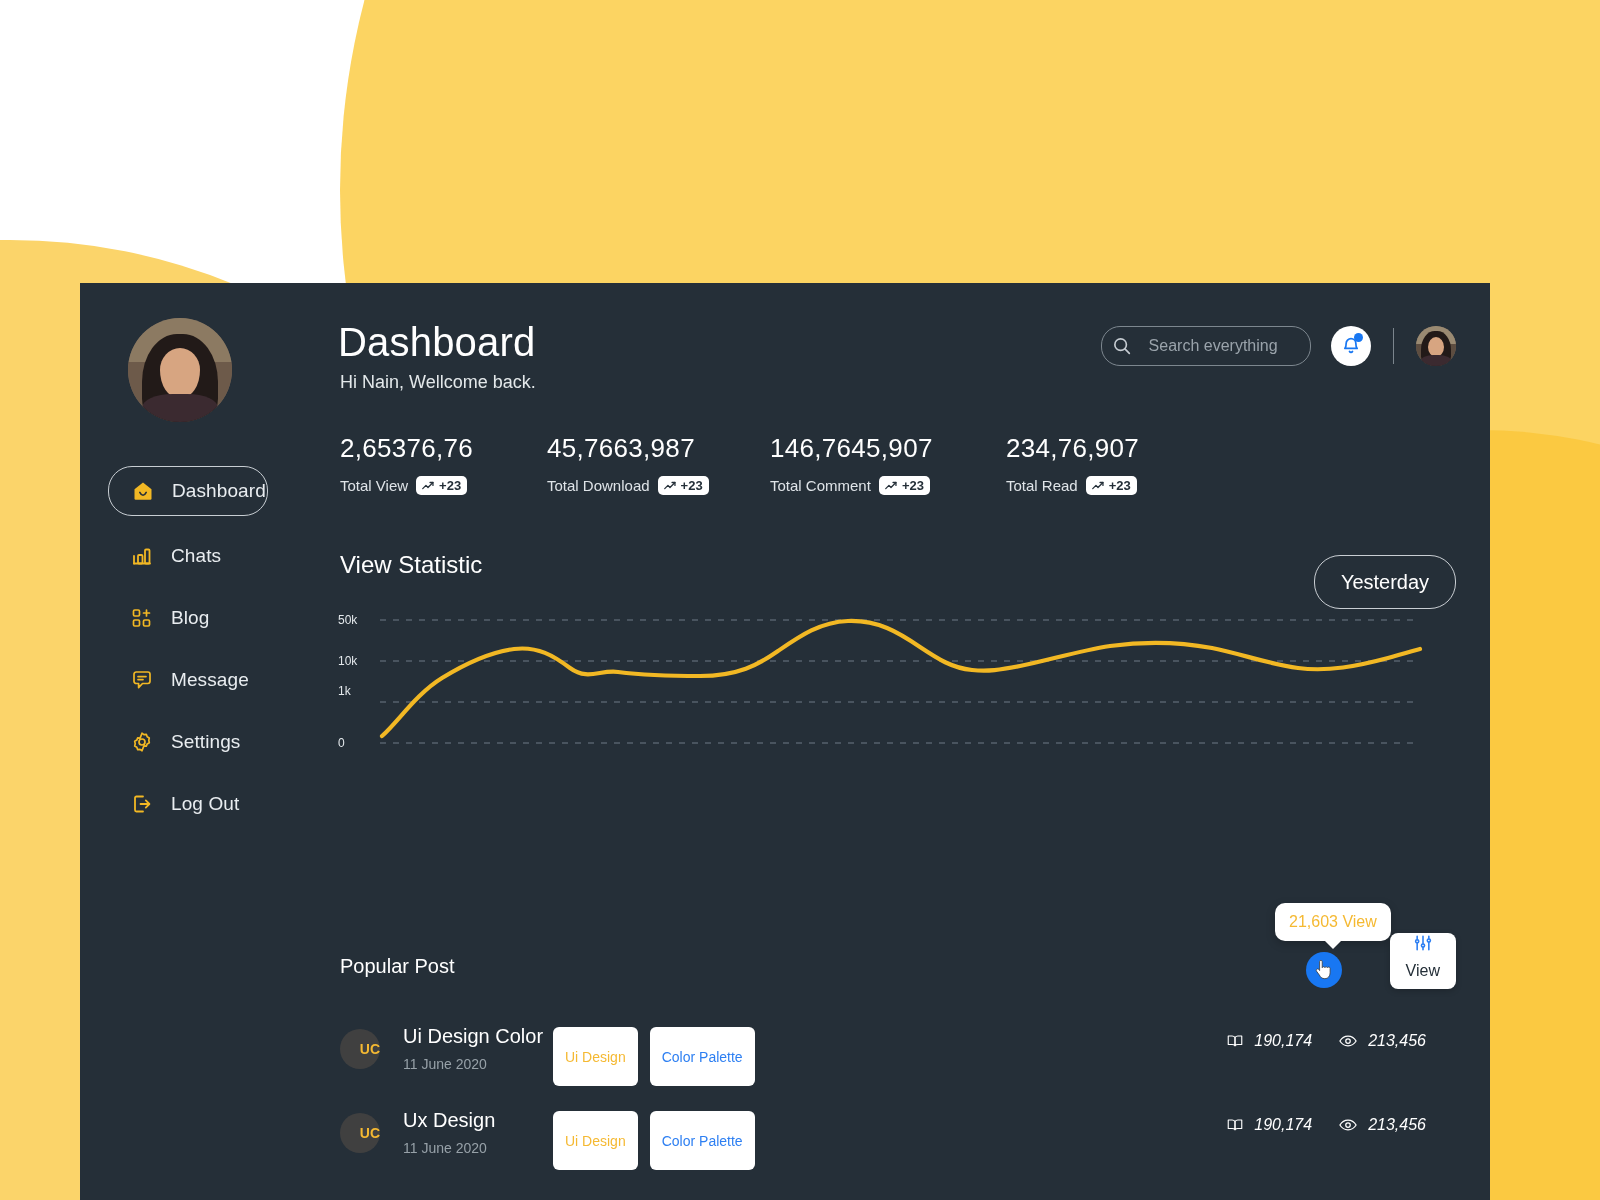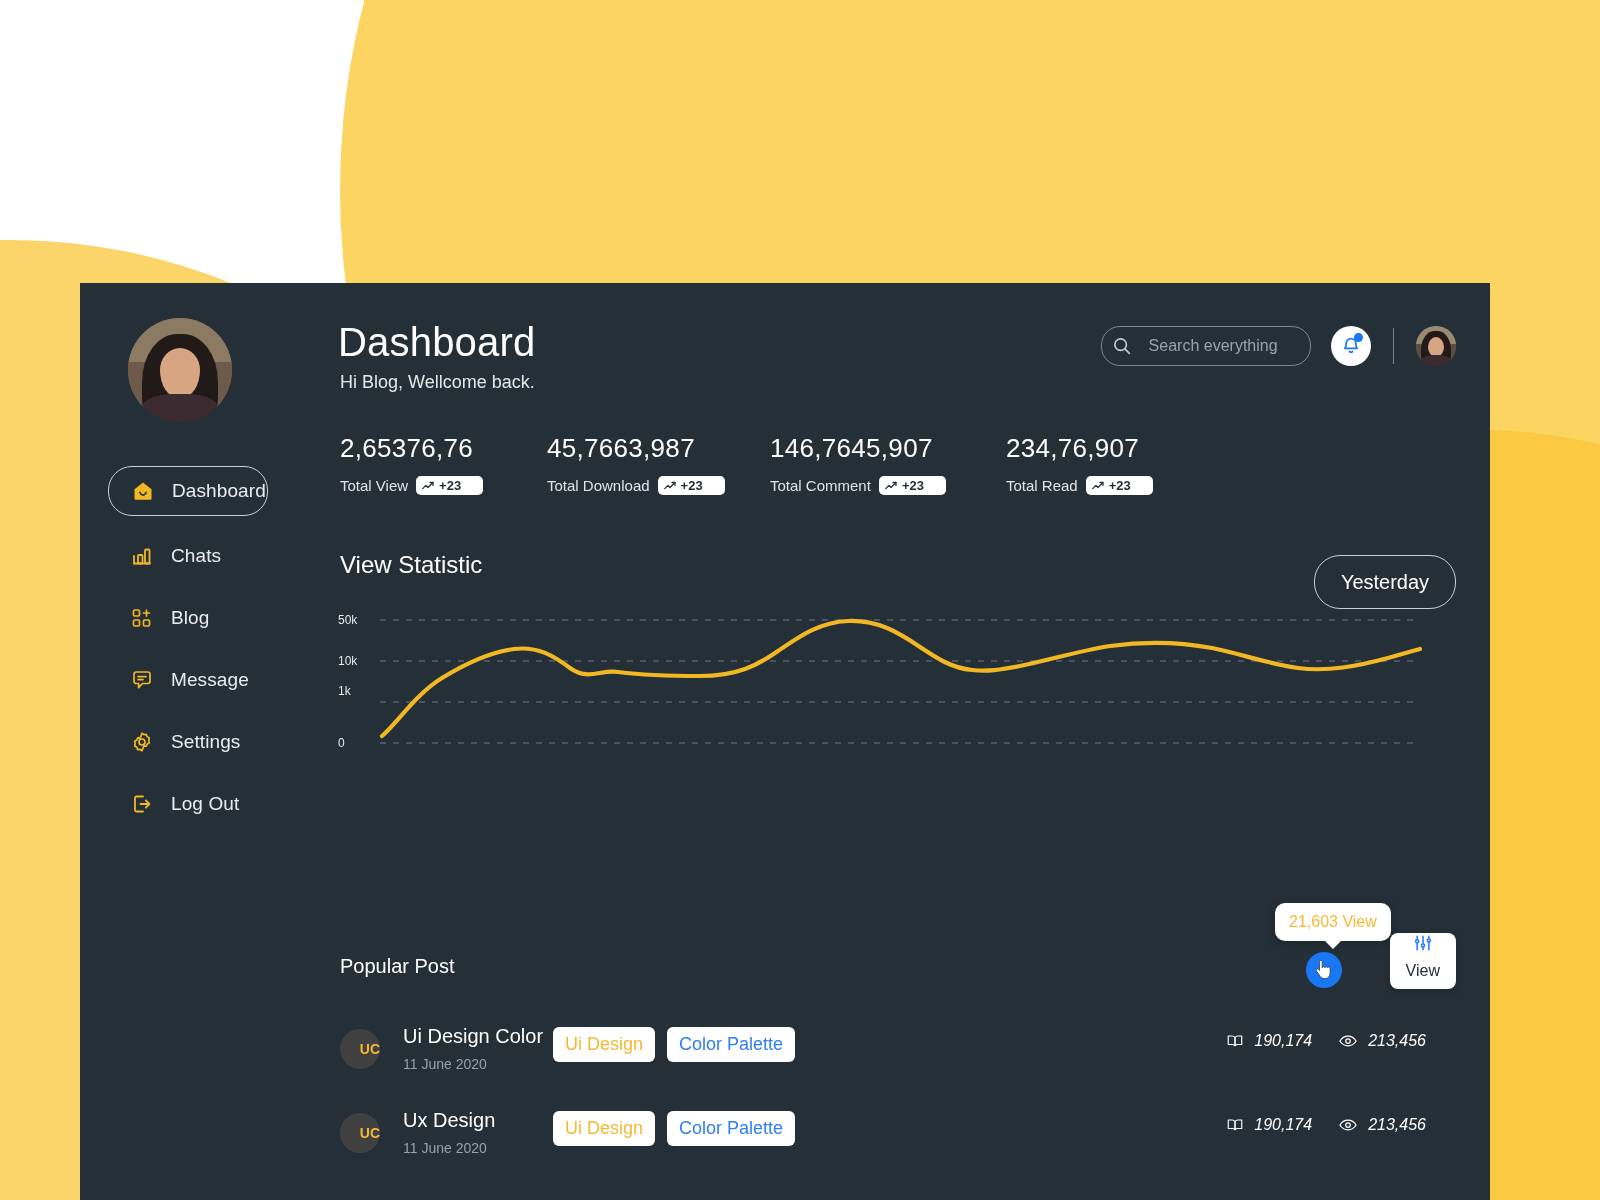--- a/index.html
+++ b/index.html
@@ -165,21 +165,21 @@
 
   
   #stats { position: absolute; left: 2px; top: 150px; width: 1060px; height: 70px; }
   .stat { position: absolute; top: 0; }
   .stat-value { font-size: 26px; color: #ffffff; letter-spacing: .3px; white-space: nowrap; }
   .stat-row { display: flex; align-items: center; margin-top: 12px; }
   .stat-label { font-size: 15px; color: #dfe4e8; white-space: nowrap; margin-right: 8px; }
   .stat-badge {
     background: #ffffff; border-radius: 5px;
     display: flex; align-items: center; gap: 4px;
-    padding: 2px 22px 2px 5px; height: 19px; box-sizing: border-box;
+    padding: 2px 6px 2px 5px; height: 19px; box-sizing: border-box;
   }
   .stat-badge .b-txt { font-size: 13px; color: #242f38; font-weight: 600; }
 
   
   #chart-title { position: absolute; left: 2px; top: 268px; font-size: 24px; color: #ffffff; }
   #yesterday-btn {
     position: absolute; right: 34px; top: 272px;
     width: 140px; height: 52px;
     border: 1.5px solid #c9ced3; border-radius: 26px;
     display: flex; align-items: center; justify-content: center;
@@ -224,22 +224,22 @@
     position: absolute; left: 2px; top: 4px;
     width: 40px; height: 40px; border-radius: 50%; background: #404040;
     display: flex; align-items: center; justify-content: flex-end;
     color: #f5b932; font-size: 14px; font-weight: 600;
   }
   .post-title { position: absolute; left: 65px; top: 0px; font-size: 20px; color: #ffffff; text-align: right; }
   .post-date { position: absolute; left: 65px; top: 31px; font-size: 14px; color: #97a1a8; }
   .tags { position: absolute; left: 215px; top: 2px; display: flex; gap: 12px; }
   .tag {
     background: #ffffff; border-radius: 6px; height: 27px;
-    display: flex; align-items: center; padding: 4px 12px;
-    font-size: 18px; white-space: nowrap;
+    display: flex; align-items: center; padding: 16px 12px;
+    font-size: 14px; white-space: nowrap;
   }
   .tag.t-yellow { color: #f5b932; }
   .tag.t-blue { color: #2d7ff2; }
   .metrics { position: absolute; right: 32px; top: 6px; display: flex; align-items: center; gap: 26px; font-style: italic; }
   .metric { display: flex; align-items: center; gap: 10px; color: #ffffff; font-size: 16px; }
 </style>
 </head>
 <body>
 
 <div id="stage">
@@ -333,21 +333,21 @@
           </span>
           <span class="nav-label">Log Out</span>
         </div>
 
       </div>
     </div>
 
     <div id="main">
 
       <div id="page-title">Dashboard</div>
-      <div id="page-subtitle">Hi Blog, Wellcome back.</div>
+      <div id="page-subtitle">Hi Nain, Wellcome back.</div>
 
       <div id="header-right">
         <div id="search-box">
           <span class="s-ic">
             <svg width="22" height="22" viewBox="0 0 24 24" fill="none" stroke="#c6ccd2" stroke-width="1.8" stroke-linecap="round">
                 <circle cx="10.5" cy="10.5" r="6.3"></circle>
                 <path d="M15.2 15.2 20 20"></path>
               </svg>
           </span>
           <input id="search-input" type="text" value="" placeholder="Search everything" style="">

